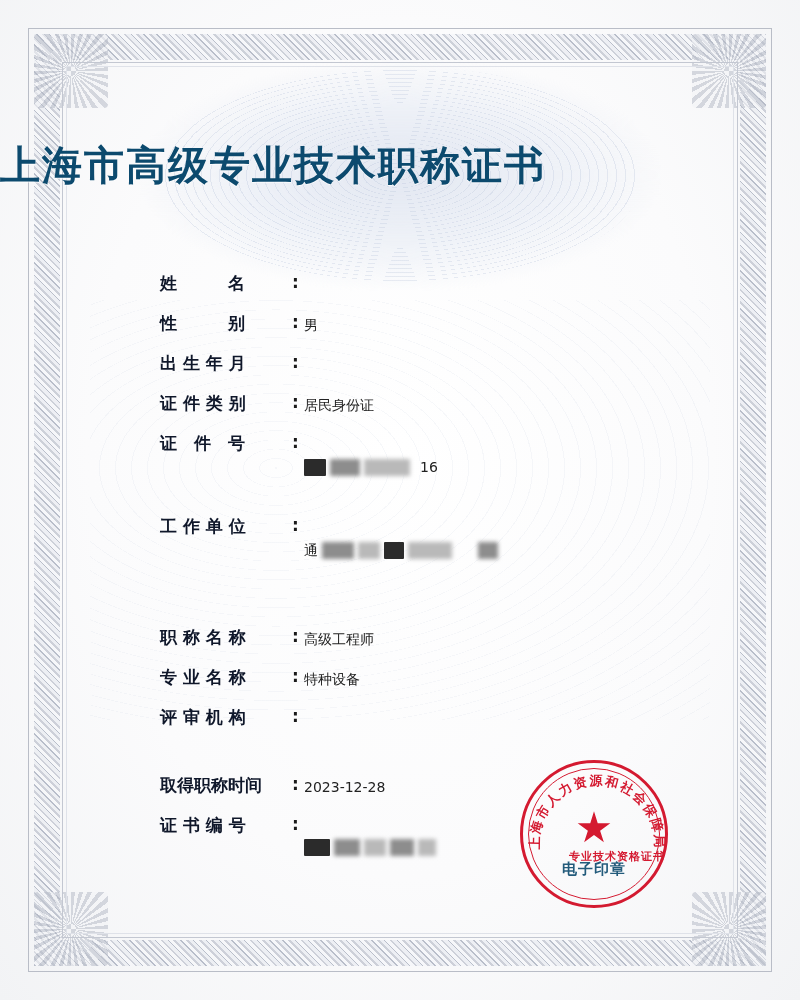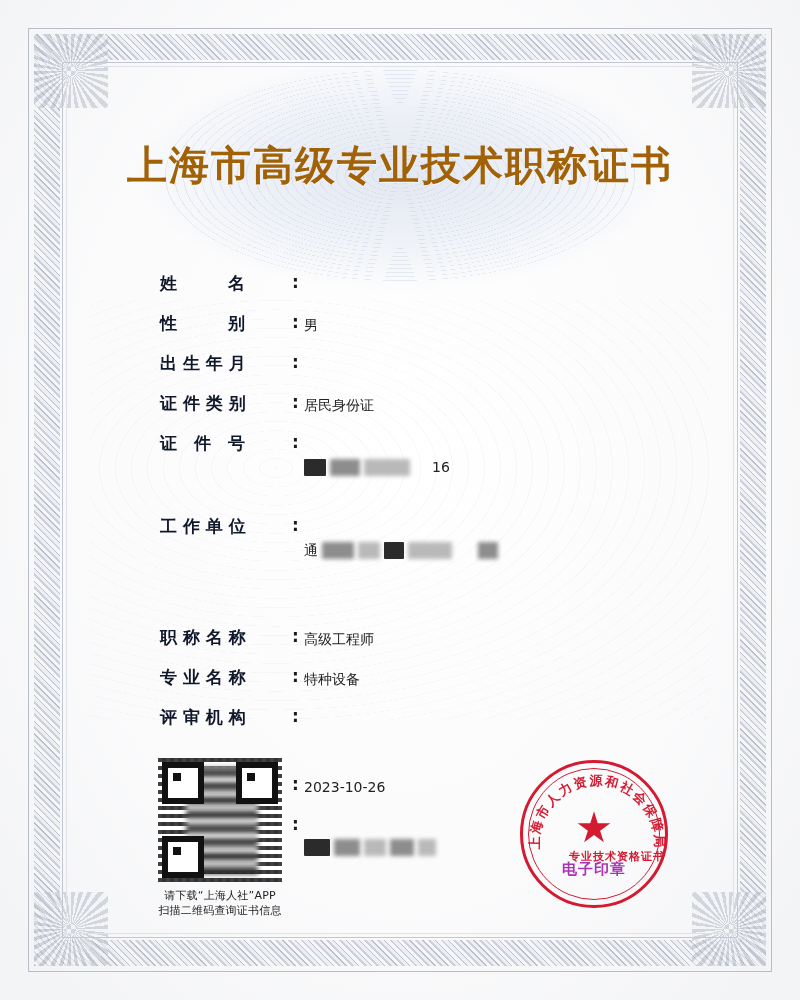--- a/index.html
+++ b/index.html
@@ -133,26 +133,26 @@
         rgba(255,255,255,0) 1px, rgba(255,255,255,0) 16px);
     opacity: .8;
   }
 
   
   .title {
     position: absolute;
     left: 0;
     right: 0;
     top: 138px;
-    text-align: center;
+    text-align: left;
     font-family: "DejaVu Sans", "Liberation Sans", sans-serif;
     font-size: 40px;
     font-weight: bold;
     letter-spacing: 2px;
-    color: #a16207;
+    color: #0c4a6e;
     text-shadow: 0 1px 0 rgba(255,255,255,.7);
     white-space: nowrap;
   }
 
   
   .fields {
     position: absolute;
     left: 160px;
     top: 272px;
     width: 520px;
@@ -205,21 +205,21 @@
     border-radius: 1px;
   }
   .rb.dark { background: #2b2b2b; }
   .rb.mid  { background: #8d8d8d; }
   .rb.light{ background: #b9b9b9; }
   .rb.blur { filter: blur(2px); }
   .tail-num {
     font-family: "DejaVu Sans", "Liberation Sans", sans-serif;
     font-size: 14px;
     color: #222;
-    margin-left: 18px;
+    margin-left: 6px;
   }
 
   .gap-block { height: 28px; }
 
   
   .qr-wrap {
     position: absolute;
     left: 158px;
     top: 758px;
     width: 124px;
@@ -321,21 +321,21 @@
   }
   .seal-bottom-text {
     position: absolute;
     left: 0;
     right: 0;
     bottom: 26px;
     text-align: center;
     font-family: "DejaVu Sans", "Liberation Sans", sans-serif;
     font-size: 15px;
     font-weight: bold;
-    color: #a21caf;
+    color: #0c4a6e;
     letter-spacing: 1px;
   }
 
   .seal-sub {
     position: absolute;
     left: 0;
     right: 0;
     top: 86px;
     text-align: right;
     font-family: "DejaVu Sans", "Liberation Sans", sans-serif;
@@ -436,50 +436,39 @@
     <div class="row">
       <div class="label">评 审 机 构</div>
       <div class="colon">:</div>
     </div>
 
     <div class="gap-block"></div>
 
     <div class="row">
       <div class="label">取得职称时间</div>
       <div class="colon">:</div>
-      <div class="value">2023-10-26</div>
+      <div class="value">2023-12-28</div>
     </div>
 
     <div class="row">
       <div class="label">证 书 编 号</div>
       <div class="colon">:</div>
       <div class="value">
         <div class="redact-group">
           <span class="rb dark" style="width:26px"></span>
           <span class="rb mid blur" style="width:26px"></span>
           <span class="rb light blur" style="width:22px"></span>
           <span class="rb mid blur" style="width:24px"></span>
           <span class="rb light blur" style="width:18px"></span>
         </div>
       </div>
     </div>
 
   </div>
 
-  <div class="qr-wrap">
-    <div class="qr">
-      <div class="qr-noise"></div>
-      <div class="qr-blur"></div>
-      <div class="qr-eye tl"></div>
-      <div class="qr-eye tr"></div>
-      <div class="qr-eye bl"></div>
-    </div>
-    <div class="qr-caption">请下载“上海人社”APP
-扫描二维码查询证书信息</div>
-  </div>
 
   <div class="seal">
     <div class="seal-inner"></div>
     <svg class="seal-arc" viewBox="0 0 148 148">
       <defs>
         <path id="arcTop" d="M 16,80 A 58,58 0 0 1 132,80"></path>
       </defs>
       <text>
         <textPath href="#arcTop" startOffset="50%" text-anchor="middle">上海市人力资源和社会保障局</textPath>
       </text>

